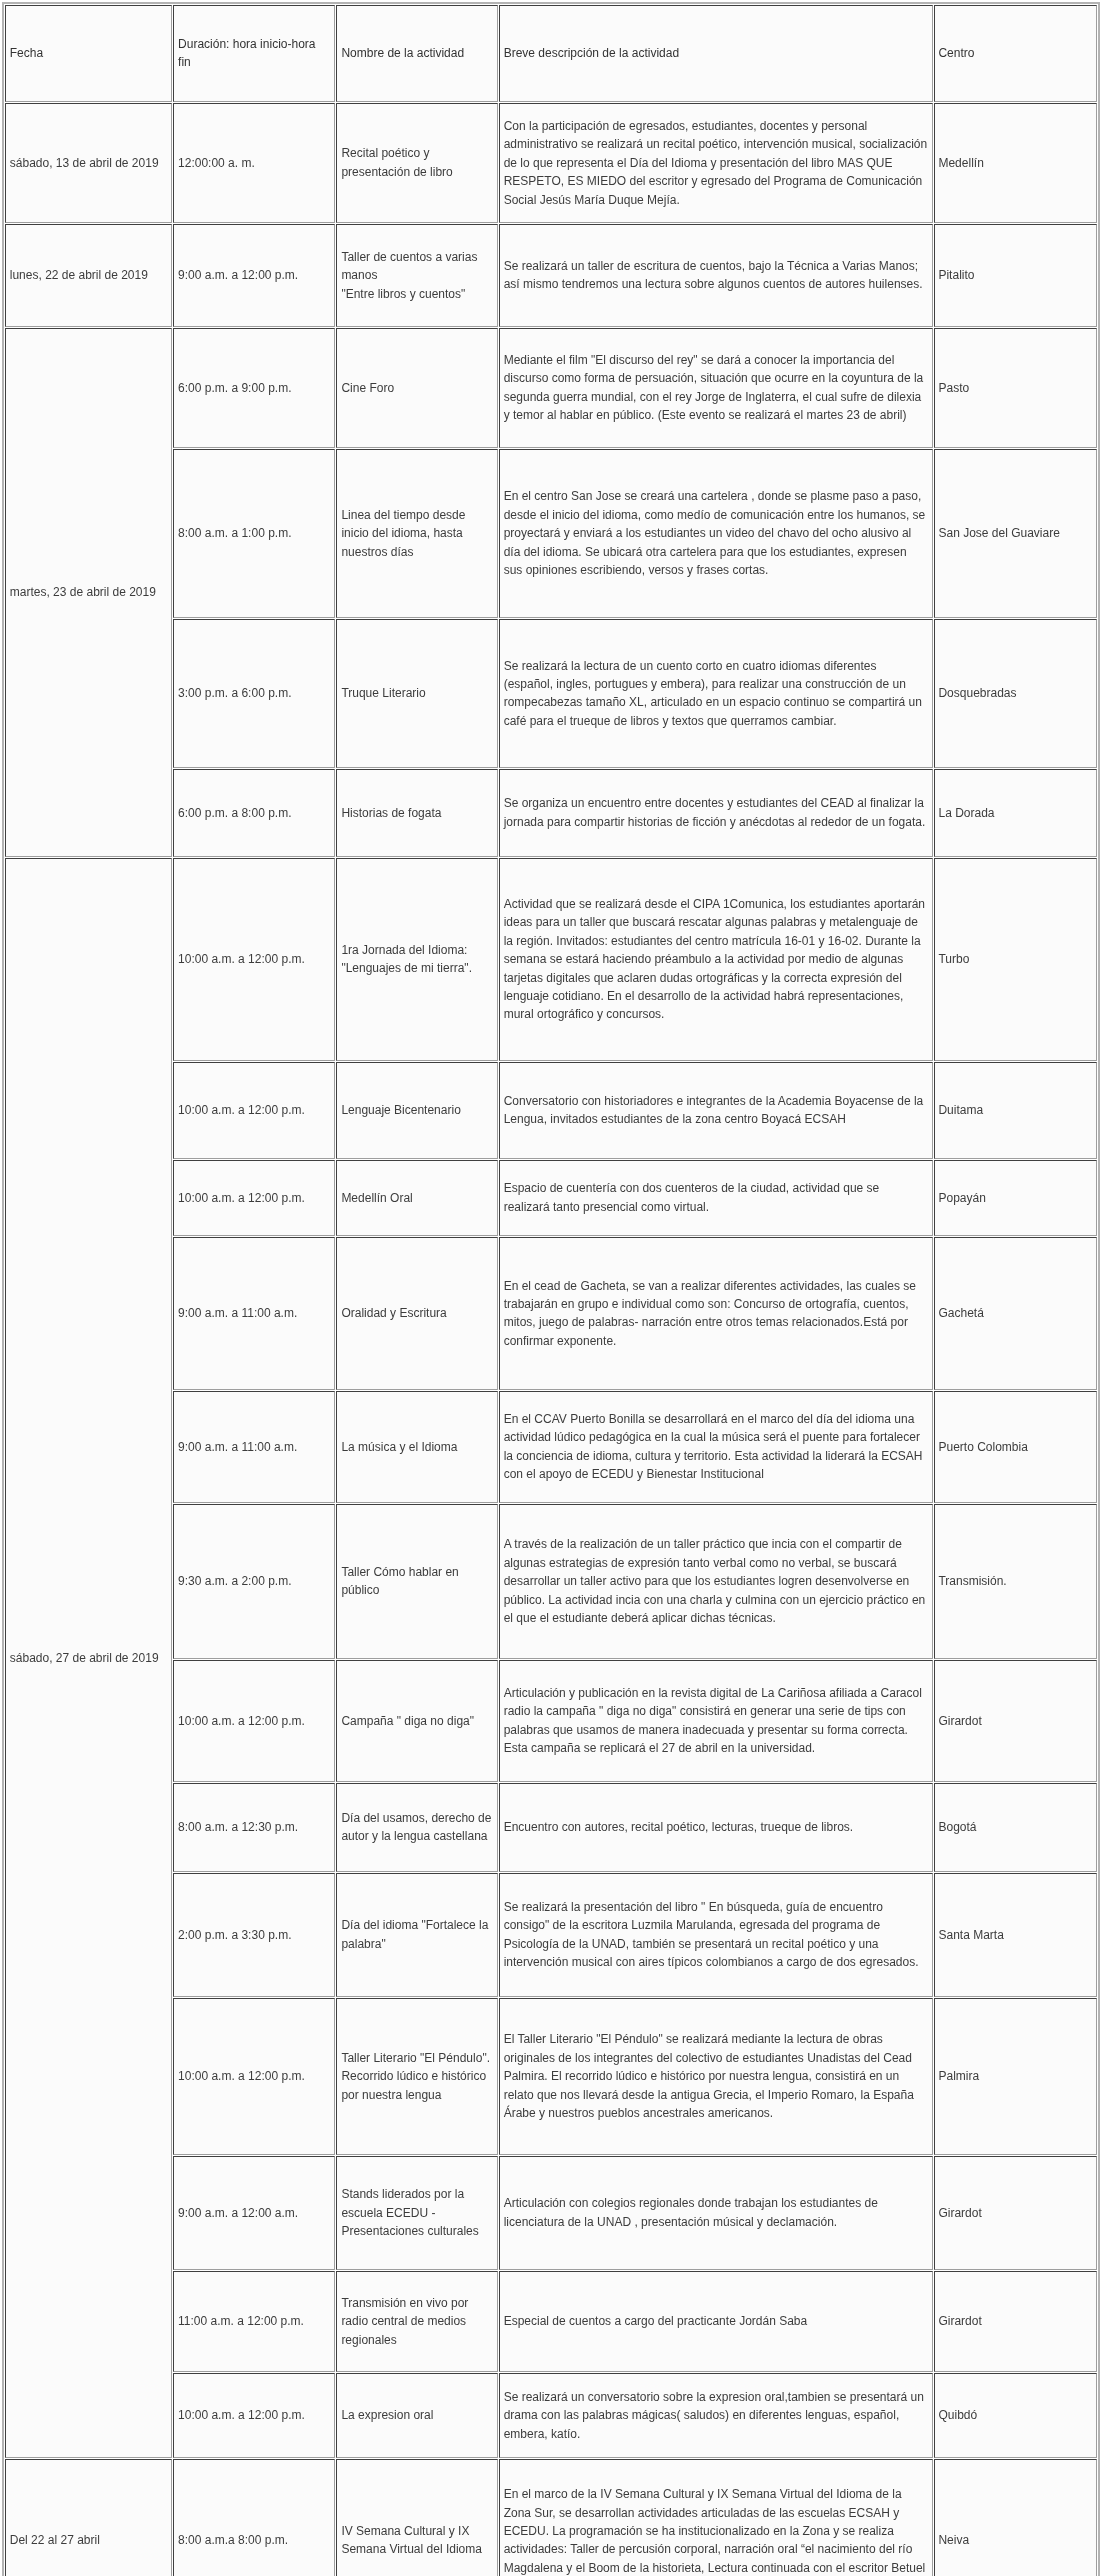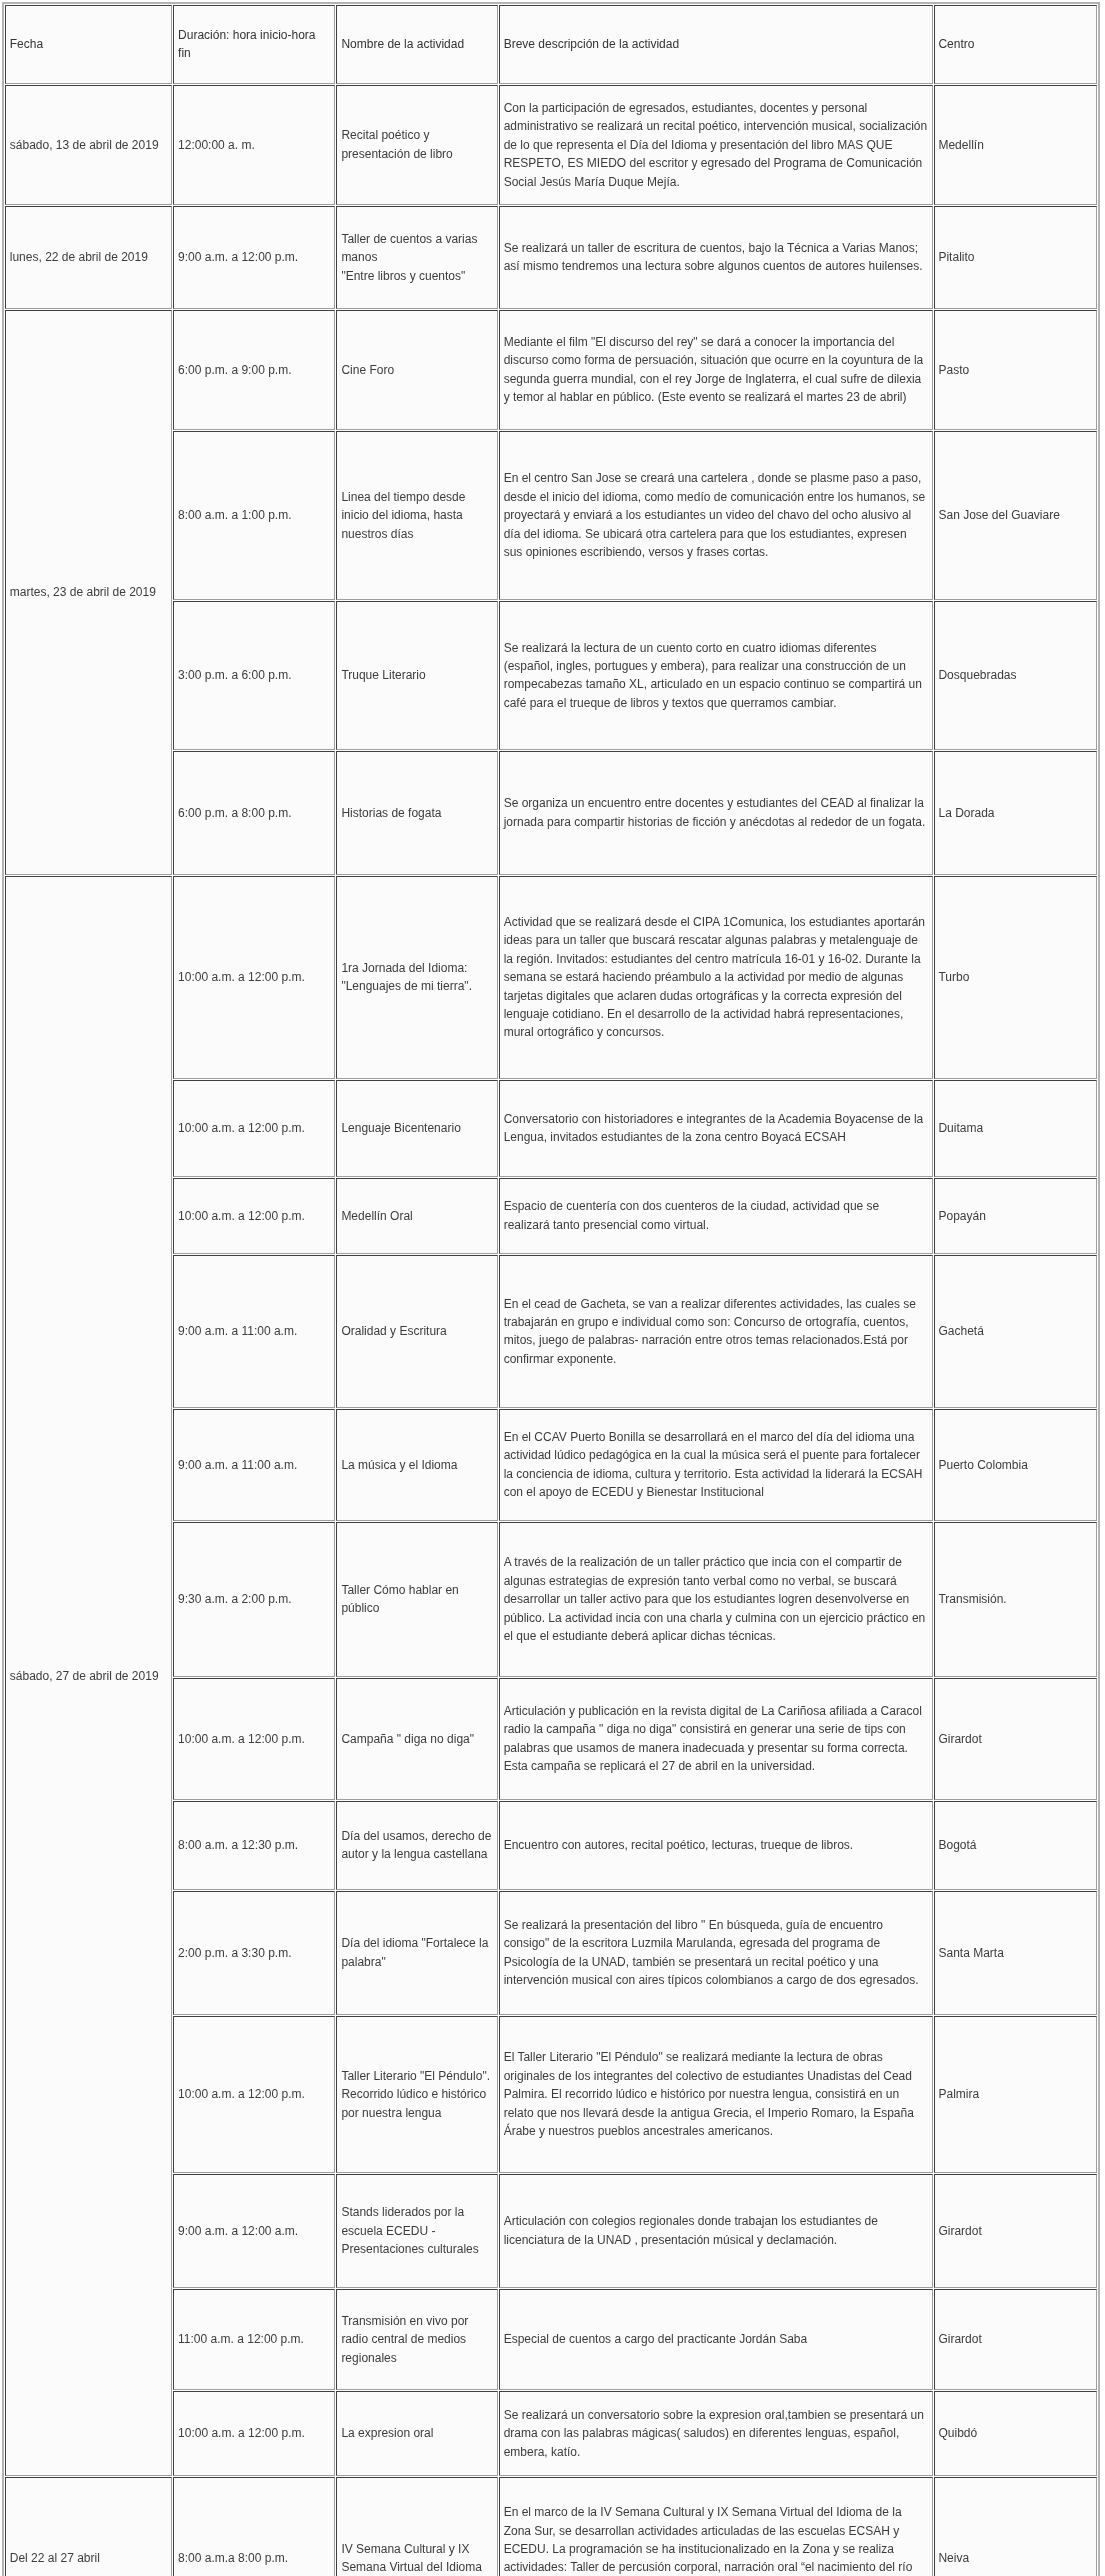--- a/index.html
+++ b/index.html
@@ -45,21 +45,21 @@
 
 <table class="events">
   <colgroup>
     <col class="c-fecha">
       <col class="c-time">
       <col class="c-name">
       <col class="c-desc">
       <col class="c-centro">
   </colgroup>
   <tbody>
-    <tr style="height:79px">
+    <tr style="height:97px">
       <th>Fecha</th>
       <th>Duración: hora inicio-hora fin</th>
       <th>Nombre de la actividad</th>
       <th>Breve descripción de la actividad</th>
       <th>Centro</th>
     </tr>
 
     <tr style="height:120px">
       <td>sábado, 13 de abril de 2019</td>
       <td>12:00:00 a. m.</td>
@@ -89,21 +89,21 @@
       <td>Linea del tiempo desde inicio del idioma, hasta nuestros días</td>
       <td>En el centro San Jose se creará una cartelera , donde se plasme paso a paso, desde el inicio del idioma, como medío de comunicación entre los humanos, se proyectará y enviará a los estudiantes un video del chavo del ocho alusivo al día del idioma. Se ubicará otra cartelera para que los estudiantes, expresen sus opiniones escribiendo, versos y frases cortas.</td>
       <td>San Jose del Guaviare</td>
     </tr>
     <tr style="height:149px">
       <td>3:00 p.m. a 6:00 p.m.</td>
       <td>Truque Literario</td>
       <td>Se realizará la lectura de un cuento corto en cuatro idiomas diferentes (español, ingles, portugues y embera), para realizar una construcción de un rompecabezas tamaño XL, articulado en un espacio continuo se compartirá un café para el trueque de libros y textos que querramos cambiar.</td>
       <td>Dosquebradas</td>
     </tr>
-    <tr style="height:124px">
+    <tr style="height:88px">
       <td>6:00 p.m. a 8:00 p.m.</td>
       <td>Historias de fogata</td>
       <td>Se organiza un encuentro entre docentes y estudiantes del CEAD al finalizar la jornada para compartir historias de ficción y anécdotas al rededor de un fogata.</td>
       <td>La Dorada</td>
     </tr>
 
     <tr style="height:203px">
       <td rowspan="13">sábado, 27 de abril de 2019</td>
       <td>10:00 a.m. a 12:00 p.m.</td>
       <td>1ra Jornada del Idioma: "Lenguajes de mi tierra".</td>

